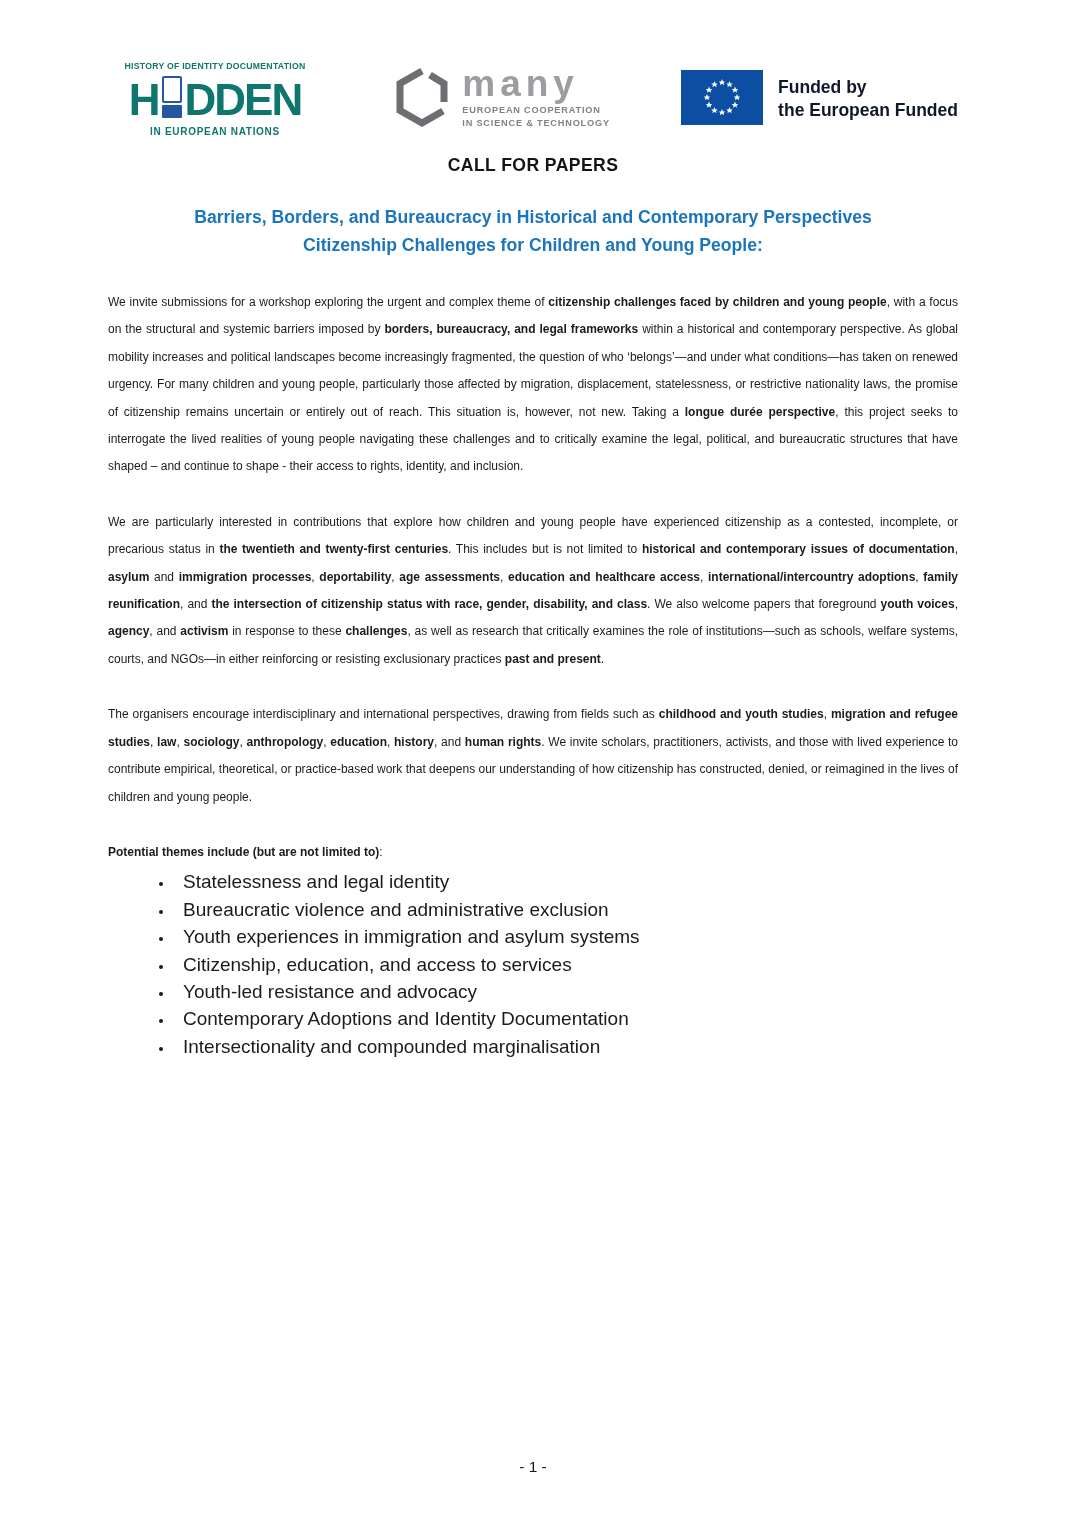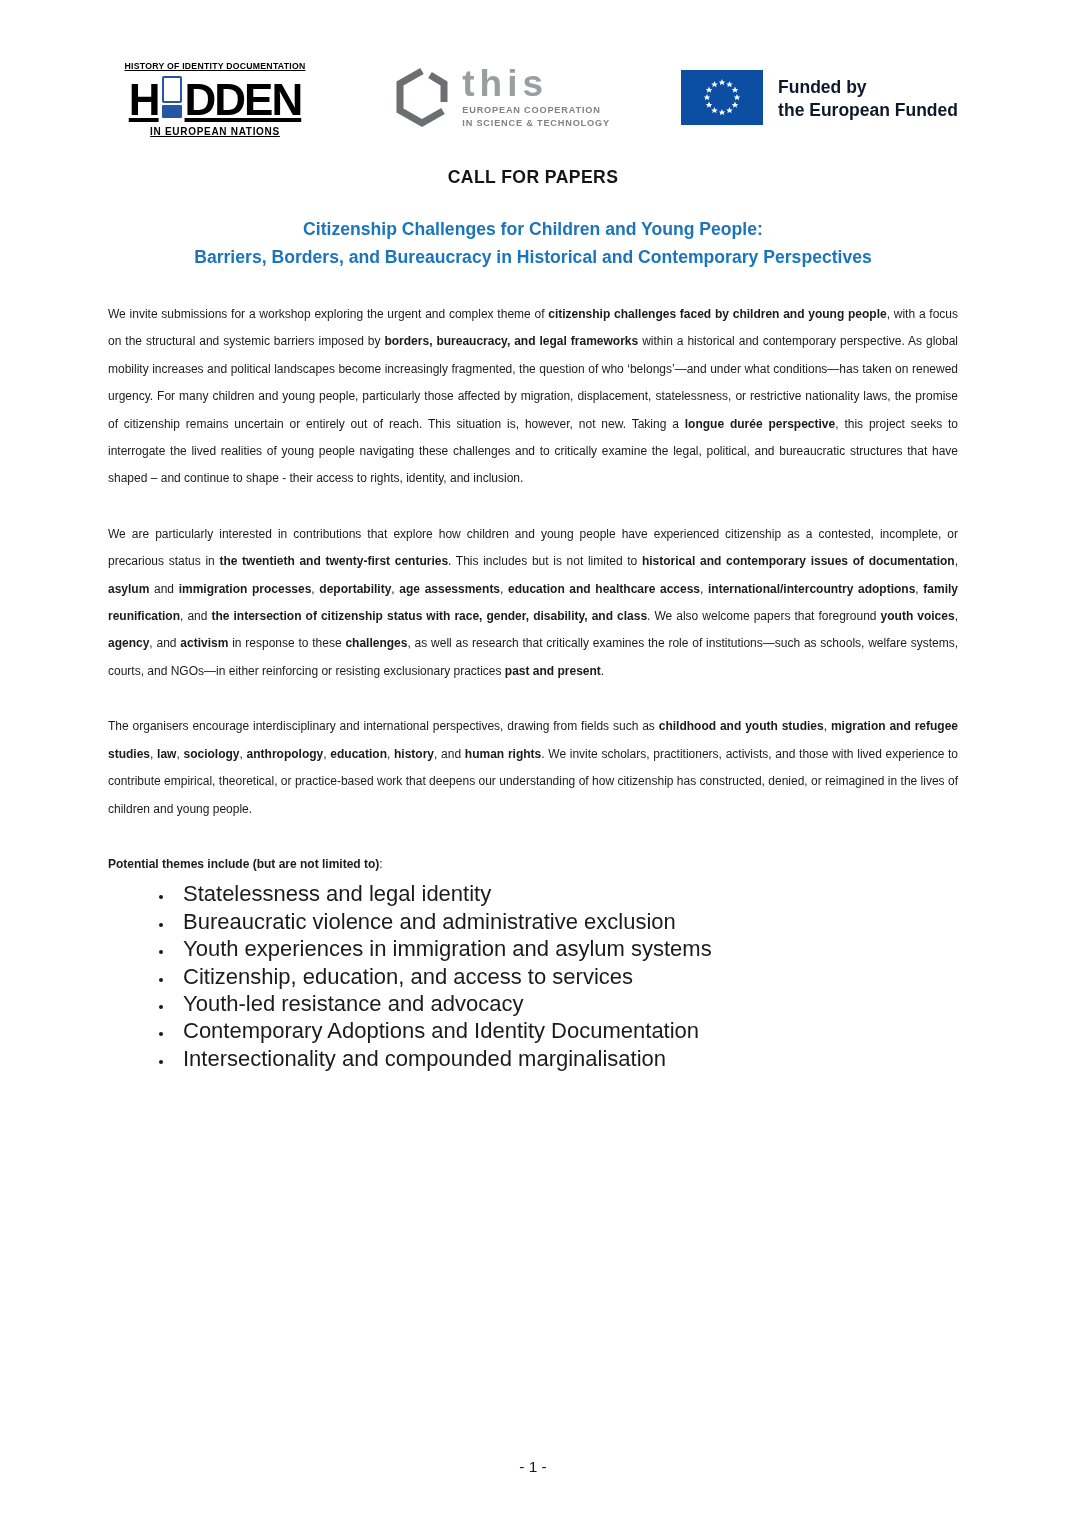--- a/index.html
+++ b/index.html
@@ -3,51 +3,51 @@
 <meta charset="utf-8">
 <style>
   html,body { margin:0; padding:0; background:#ffffff; }
   .page {
     width:1066px; height:1534px; background:#ffffff; position:relative;
     font-family:"Liberation Sans", sans-serif; color:#1b1b1b;
     box-sizing:border-box; padding:55px 108px 0 108px; overflow:hidden;
   }
   
   .logos { display:flex; justify-content:space-between; align-items:center; height:88px; }
-  .hidden-logo { width:214px; text-align:center; color:#000000;text-decoration:underline; }
+  .hidden-logo { width:214px; text-align:center; color:#0f766e; }
   .hidden-top { font-size:8.7px; font-weight:bold; letter-spacing:0.25px; white-space:nowrap; }
   .hidden-main { display:flex; align-items:flex-end; justify-content:center; height:48px; margin-top:1px; }
   .hidden-word { font-size:44px; font-weight:800; line-height:0.92; letter-spacing:-2px; }
   .hidden-i { width:20px; display:flex; flex-direction:column; gap:2px; margin:0 3px 2px 3px; }
   .hidden-photo { height:23px; border:2.5px solid #2456A4; border-radius:2px; background:#fff; overflow:hidden; }
   .hidden-head { width:7px; height:7px; border-radius:50%; background:#2456A4; margin:3px auto 0 auto; }
   .hidden-shoulders { width:12px; height:7px; border-radius:6px 6px 0 0; background:#2456A4; margin:1px auto 0 auto; }
   .hidden-bar { height:13px; background:#2456A4; border-radius:1px; }
   .hidden-bottom { font-size:10px; font-weight:bold; letter-spacing:0.7px; margin-top:6px; white-space:nowrap; }
 
   .cost-logo { display:flex; align-items:center; gap:11px; }
   .cost-text { text-align:left; }
   .cost-word { font-size:37px; font-weight:bold; color:#9B9DA0; letter-spacing:5px; line-height:0.85; }
   .cost-sub { font-size:9.2px; font-weight:bold; color:#808285; letter-spacing:0.8px; line-height:1.4; margin-top:4px; white-space:nowrap; }
 
   .eu-logo { display:flex; align-items:center; gap:15px; }
   .eu-caption { font-size:17.5px; font-weight:bold; color:#0f172a; line-height:1.32; white-space:nowrap; }
 
   
-  .cfp { text-align:center; font-weight:bold; font-size:17.6px; letter-spacing:0.4px; color:#141414; margin-top:24px; }
+  .cfp { text-align:center; font-weight:bold; font-size:17.6px; letter-spacing:0.4px; color:#141414; margin-top:12px; }
   .doc-title { text-align:center; font-weight:bold; font-size:17.6px; color:#1B75BC; margin-top:28px; line-height:27.5px; }
 
   
   .body-text { margin-top:30px; }
   .body-text p { margin:0 0 28px 0; text-align:justify; font-size:12px; line-height:27.4px; }
   .body-text p.no-justify { text-align:left; }
   b { font-weight:bold; }
   .themes-heading { margin-bottom:2px !important; }
   ul.themes { margin:2px 0 0 0; padding-left:66px; }
-  ul.themes li { font-size:22px; line-height:27.4px; padding-left:9px; }
+  ul.themes li { font-size:19px; line-height:27.4px; padding-left:9px; }
   ul.themes li::marker { font-size:13px; }
 
   .page-number { position:absolute; left:0; right:0; bottom:58px; text-align:center; font-size:15.5px; color:#1b1b1b; }
 </style>
 </head>
 <body>
 
 <div class="page">
 
   <div class="logos">
@@ -69,21 +69,21 @@
     </div>
 
     <div class="cost-logo">
       <span>
         <svg width="58" height="62" viewBox="0 0 58 62" aria-hidden="true">
           <polyline points="29,5 7,17.5 7,44.5 29,57 50,45" fill="none" stroke="#6D6E71" stroke-width="7"></polyline>
           <polyline points="37,9 51,17.5 51,36" fill="none" stroke="#6D6E71" stroke-width="7"></polyline>
         </svg>
       </span>
       <span class="cost-text">
-        <div class="cost-word">this</div>
+        <div class="cost-word">many</div>
         <div class="cost-sub">
           <div>EUROPEAN COOPERATION</div>
           <div>IN SCIENCE &amp; TECHNOLOGY</div>
         </div>
       </span>
     </div>
 
     <div class="eu-logo">
       <span>
         <svg width="82" height="55" viewBox="0 0 82 55" aria-hidden="true">
@@ -108,22 +108,22 @@
       <span class="eu-caption">
         <div>Funded by</div>
         <div>the European Funded</div>
       </span>
     </div>
   </div>
 
   <div class="cfp">CALL FOR PAPERS</div>
 
   <div class="doc-title">
+    <div>Barriers, Borders, and Bureaucracy in Historical and Contemporary Perspectives</div>
     <div>Citizenship Challenges for Children and Young People:</div>
-    <div>Barriers, Borders, and Bureaucracy in Historical and Contemporary Perspectives</div>
   </div>
 
   <div class="body-text">
     <p><span>We invite submissions for a workshop exploring the urgent and complex theme of </span><b>citizenship challenges faced by children and young people</b><span>, with a focus on the structural and systemic barriers imposed by </span><b>borders, bureaucracy, and legal frameworks</b><span> within a historical and contemporary perspective. As global mobility increases and political landscapes become increasingly fragmented, the question of who ‘belongs’—and under what conditions—has taken on renewed urgency. For many children and young people, particularly those affected by migration, displacement, statelessness, or restrictive nationality laws, the promise of citizenship remains uncertain or entirely out of reach. This situation is, however, not new. Taking a </span><b>longue durée perspective</b><span>, this project seeks to interrogate the lived realities of young people navigating these challenges and to critically examine the legal, political, and bureaucratic structures that have shaped – and continue to shape - their access to rights, identity, and inclusion.</span></p>
     <p><span>We are particularly interested in contributions that explore how children and young people have experienced citizenship as a contested, incomplete, or precarious status in </span><b>the twentieth and twenty-first centuries</b><span>. This includes but is not limited to </span><b>historical and contemporary issues of documentation</b><span>, </span><b>asylum</b><span> and </span><b>immigration processes</b><span>, </span><b>deportability</b><span>, </span><b>age assessments</b><span>, </span><b>education and healthcare access</b><span>, </span><b>international/intercountry adoptions</b><span>, </span><b>family reunification</b><span>, and </span><b>the intersection of citizenship status with race, gender, disability, and class</b><span>. We also welcome papers that foreground </span><b>youth voices</b><span>, </span><b>agency</b><span>, and </span><b>activism</b><span> in response to these </span><b>challenges</b><span>, as well as research that critically examines the role of institutions—such as schools, welfare systems, courts, and NGOs—in either reinforcing or resisting exclusionary practices </span><b>past and present</b><span>.</span></p>
     <p><span>The organisers encourage interdisciplinary and international perspectives, drawing from fields such as </span><b>childhood and youth studies</b><span>, </span><b>migration and refugee studies</b><span>, </span><b>law</b><span>, </span><b>sociology</b><span>, </span><b>anthropology</b><span>, </span><b>education</b><span>, </span><b>history</b><span>, and </span><b>human rights</b><span>. We invite scholars, practitioners, activists, and those with lived experience to contribute empirical, theoretical, or practice-based work that deepens our understanding of how citizenship has constructed, denied, or reimagined in the lives of children and young people.</span></p>
 
     <p class="no-justify themes-heading"><b>Potential themes include (but are not limited to)</b><span>:</span></p>
     <ul class="themes">
         <li>Statelessness and legal identity</li>

